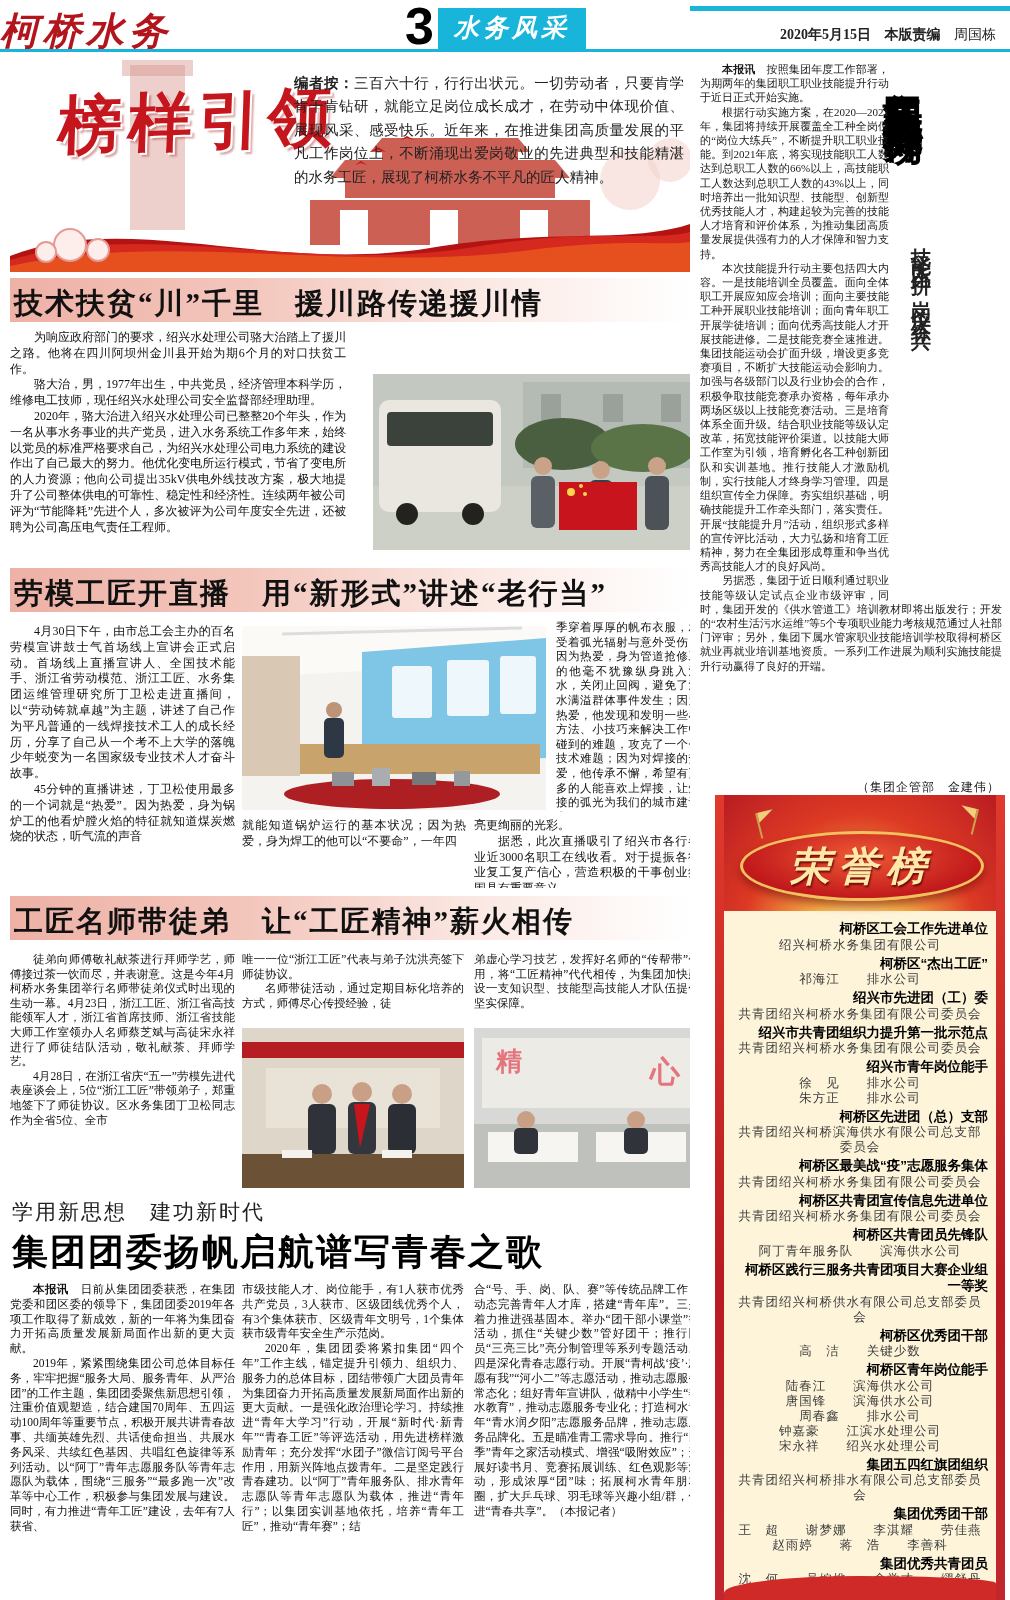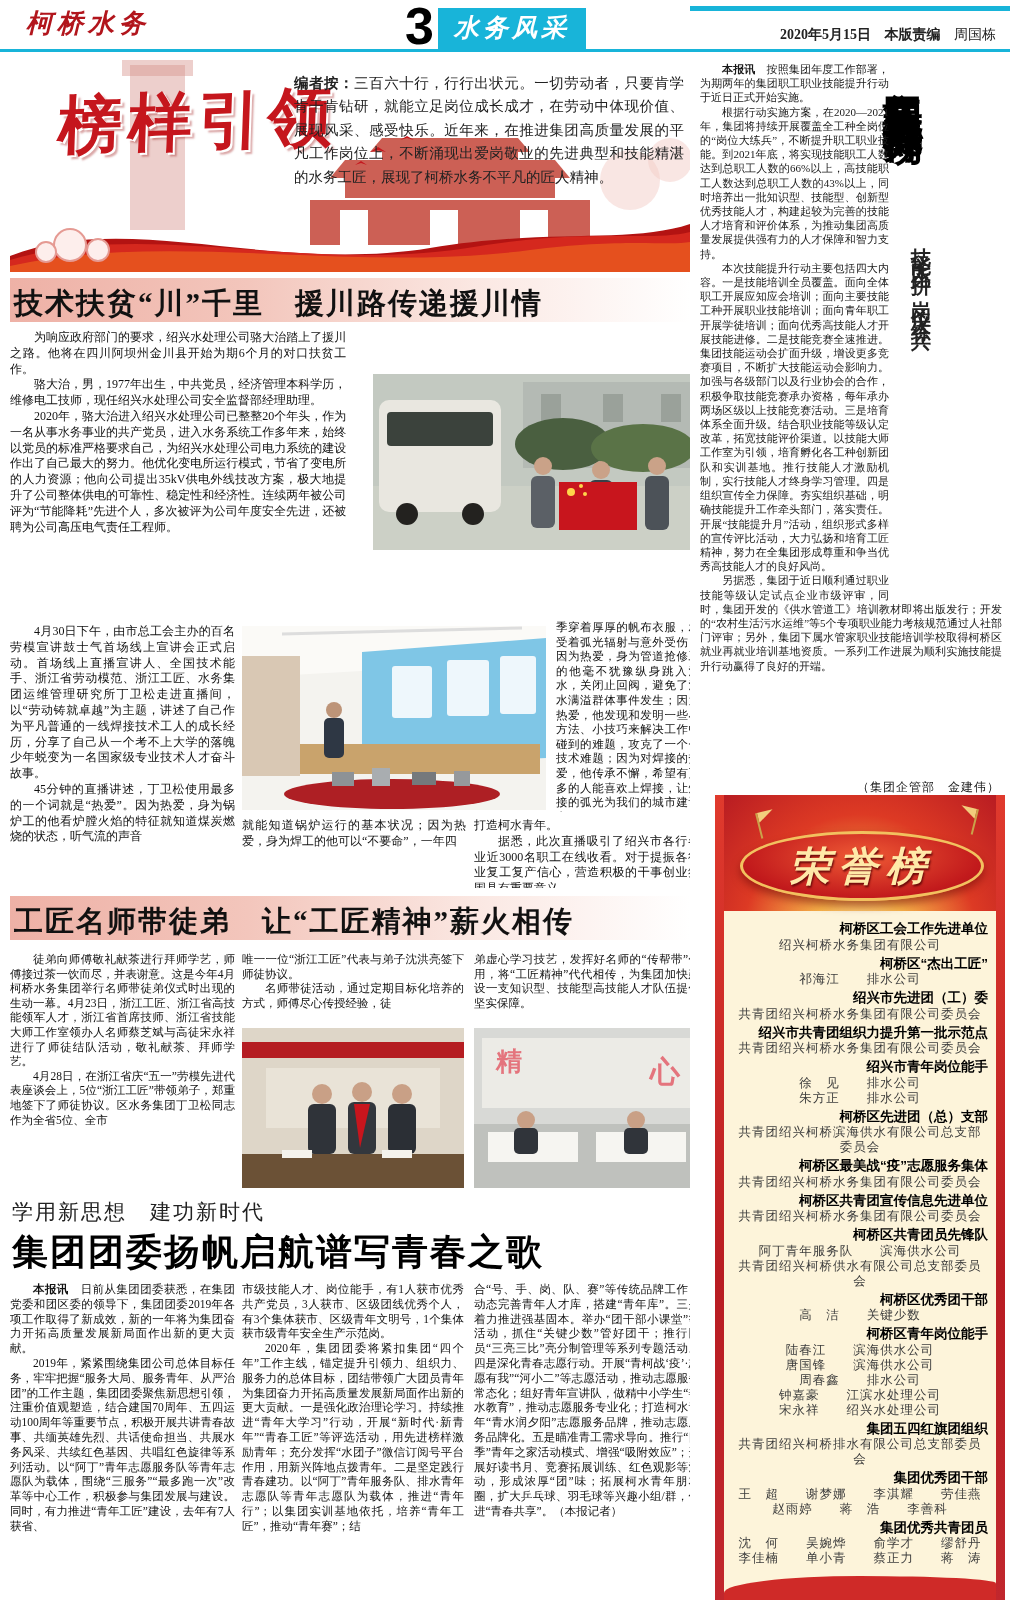--- a/index.html
+++ b/index.html
@@ -2,21 +2,21 @@
 <html><head>
 <meta charset="utf-8">
 <style>
   html,body{margin:0;padding:0;background:#e8e8e8;}
   .page{position:relative;width:1010px;height:1600px;background:#fff;overflow:hidden;
         font-family:"Liberation Serif","DejaVu Serif",serif;color:#1a1a1a;}
   
   .hdr{position:absolute;left:0;top:0;width:1010px;height:56px;}
   .hdr .topstrip{position:absolute;left:690px;top:6px;width:320px;height:5px;background:#18b4d9;}
   .hdr .rule{position:absolute;left:0;top:49px;width:1010px;height:3px;background:#18b4d9;}
-  .masthead{position:absolute;left:26px;top:6px;font-size:26px;font-weight:bold;font-style:italic;
+  .masthead{position:absolute;left:0;top:6px;font-size:38px;font-weight:bold;font-style:italic;
             color:#b2151c;letter-spacing:5px;font-family:"DejaVu Serif",serif;}
   .pagenum{position:absolute;left:405px;top:-4px;font-size:52px;font-weight:800;
            font-family:"Liberation Sans","DejaVu Sans",sans-serif;color:#000;}
   .secbox{position:absolute;left:438px;top:8px;background:#18b4d9;color:#fff;font-size:25px;
           font-weight:bold;font-style:italic;padding:3px 16px 5px;letter-spacing:4px;}
   .dateline{position:absolute;right:14px;top:26px;font-size:14px;color:#222;}
   .dateline b{margin-right:10px;}
   
   .leftcol{position:absolute;left:10px;top:60px;width:680px;height:1540px;}
   
@@ -188,20 +188,21 @@
             <rect x="186" y="108" width="78" height="48" fill="#c8151d"></rect>
             <circle cx="198" cy="118" r="4" fill="#ffd54a"></circle>
               <circle cx="208" cy="112" r="2" fill="#ffd54a"></circle>
               <circle cx="212" cy="120" r="2" fill="#ffd54a"></circle>
           </svg>
         </div>
       </div>
     </div>
 
     <div class="art art2">
+      <div class="hbar">劳模工匠开直播　用“新形式”讲述“老行当”</div>
       <div class="btxt abs a2-col1">
           <p>4月30日下午，由市总工会主办的百名劳模宣讲鼓士气首场线上宣讲会正式启动。首场线上直播宣讲人、全国技术能手、浙江省劳动模范、浙江工匠、水务集团运维管理研究所丁卫松走进直播间，以“劳动铸就卓越”为主题，讲述了自己作为平凡普通的一线焊接技术工人的成长经历，分享了自己从一个考不上大学的落魄少年蜕变为一名国家级专业技术人才奋斗故事。</p>
           <p>45分钟的直播讲述，丁卫松使用最多的一个词就是“热爱”。因为热爱，身为锅炉工的他看炉膛火焰的特征就知道煤炭燃烧的状态，听气流的声音</p>
         </div>
       <div class="photo abs a2-photo">
         <svg width="304" height="184" viewBox="0 0 304 184">
           <rect width="304" height="184" fill="#f4f3ef"></rect>
           <polygon points="0,0 304,0 304,34 0,52" fill="#fbfaf7"></polygon>
           <line x1="40" y1="8" x2="280" y2="2" stroke="#ddd" stroke-width="3"></line>
           <rect x="0" y="30" width="58" height="120" fill="#d9c8b4"></rect>
@@ -215,21 +216,21 @@
           <ellipse cx="150" cy="168" rx="108" ry="15" fill="#ae1f24"></ellipse>
           <rect x="90" y="146" width="22" height="14" fill="#8d9296"></rect>
             <rect x="130" y="142" width="18" height="18" fill="#a9adb0"></rect>
             <rect x="170" y="146" width="24" height="13" fill="#75797c"></rect>
             <rect x="212" y="145" width="16" height="15" fill="#96999c"></rect>
         </svg>
       </div>
       <div class="btxt abs a2-under cont">就能知道锅炉运行的基本状况；因为热爱，身为焊工的他可以“不要命”，一年四</div>
       <div class="btxt abs a2-col3 cont">季穿着厚厚的帆布衣服，承受着弧光辐射与意外受伤；因为热爱，身为管道抢修工的他毫不犹豫纵身跳入污水，关闭止回阀，避免了污水满溢群体事件发生；因为热爱，他发现和发明一些小方法、小技巧来解决工作中碰到的难题，攻克了一个个技术难题；因为对焊接的热爱，他传承不懈，希望有更多的人能喜欢上焊接，让焊接的弧光为我们的城市建设点</div>
       <div class="btxt abs a2-end">
-        <span class="cont">打造柯水青年。</span>
+        <span class="cont">亮更绚丽的光彩。</span>
         <span><p>据悉，此次直播吸引了绍兴市各行各业近3000名职工在线收看。对于提振各行业复工复产信心，营造积极的干事创业氛围具有重要意义。</p></span>
       </div>
     </div>
 
     <div class="art art3">
       <div class="hbar">工匠名师带徒弟　让“工匠精神”薪火相传</div>
       <div class="btxt abs a3-col1">
           <p>徒弟向师傅敬礼献茶进行拜师学艺，师傅接过茶一饮而尽，并表谢意。这是今年4月柯桥水务集团举行名师带徒弟仪式时出现的生动一幕。4月23日，浙江工匠、浙江省高技能领军人才，浙江省首席技师、浙江省技能大师工作室领办人名师蔡芝斌与高徒宋永祥进行了师徒结队活动，敬礼献茶、拜师学艺。</p>
           <p>4月28日，在浙江省庆“五一”劳模先进代表座谈会上，5位“浙江工匠”带领弟子，郑重地签下了师徒协议。区水务集团丁卫松同志作为全省5位、全市</p>
         </div>
@@ -326,20 +327,21 @@
           <div class="h-line">徐　见　　排水公司</div>
           <div class="h-line">朱方正　　排水公司</div>
           <div class="h-title">柯桥区先进团（总）支部</div>
           <div class="h-line">共青团绍兴柯桥滨海供水有限公司总支部委员会</div>
           <div class="h-title">柯桥区最美战“疫”志愿服务集体</div>
           <div class="h-line">共青团绍兴柯桥水务集团有限公司委员会</div>
           <div class="h-title">柯桥区共青团宣传信息先进单位</div>
           <div class="h-line">共青团绍兴柯桥水务集团有限公司委员会</div>
           <div class="h-title">柯桥区共青团员先锋队</div>
           <div class="h-line">阿丁青年服务队　　滨海供水公司</div>
+          <div class="h-title">柯桥区践行三服务共青团项目大赛企业组一等奖</div>
           <div class="h-line">共青团绍兴柯桥供水有限公司总支部委员会</div>
           <div class="h-title">柯桥区优秀团干部</div>
           <div class="h-line">高　洁　　关键少数</div>
           <div class="h-title">柯桥区青年岗位能手</div>
           <div class="h-line">陆春江　　滨海供水公司</div>
           <div class="h-line">唐国锋　　滨海供水公司</div>
           <div class="h-line">周春鑫　　排水公司</div>
           <div class="h-line">钟嘉豪　　江滨水处理公司</div>
           <div class="h-line">宋永祥　　绍兴水处理公司</div>
           <div class="h-title">集团五四红旗团组织</div>

